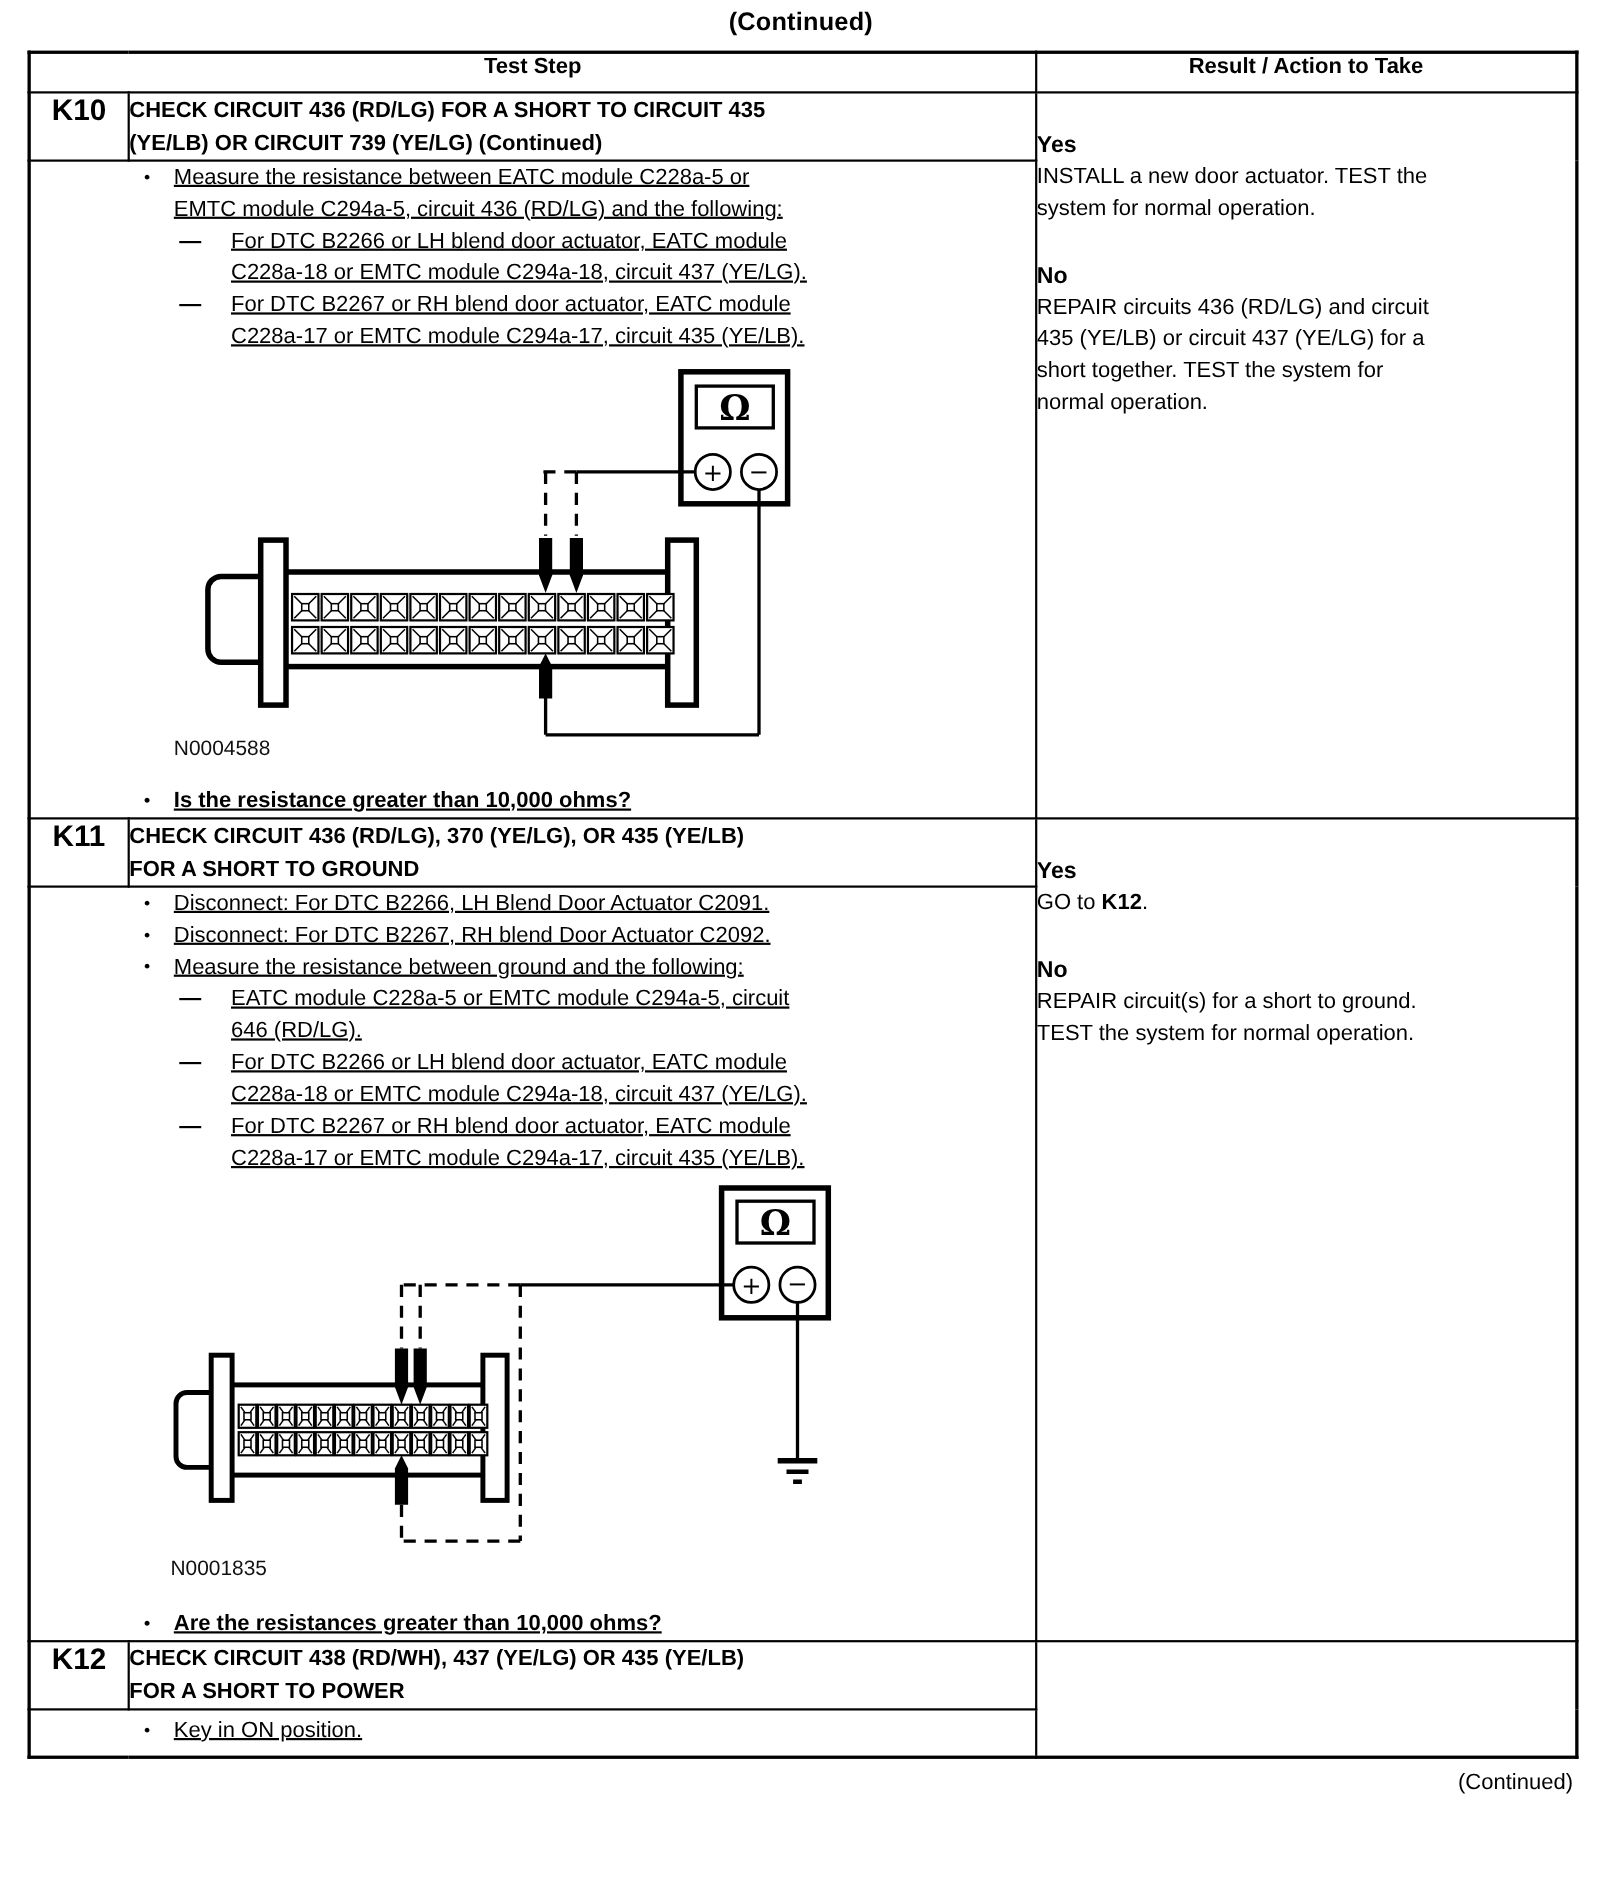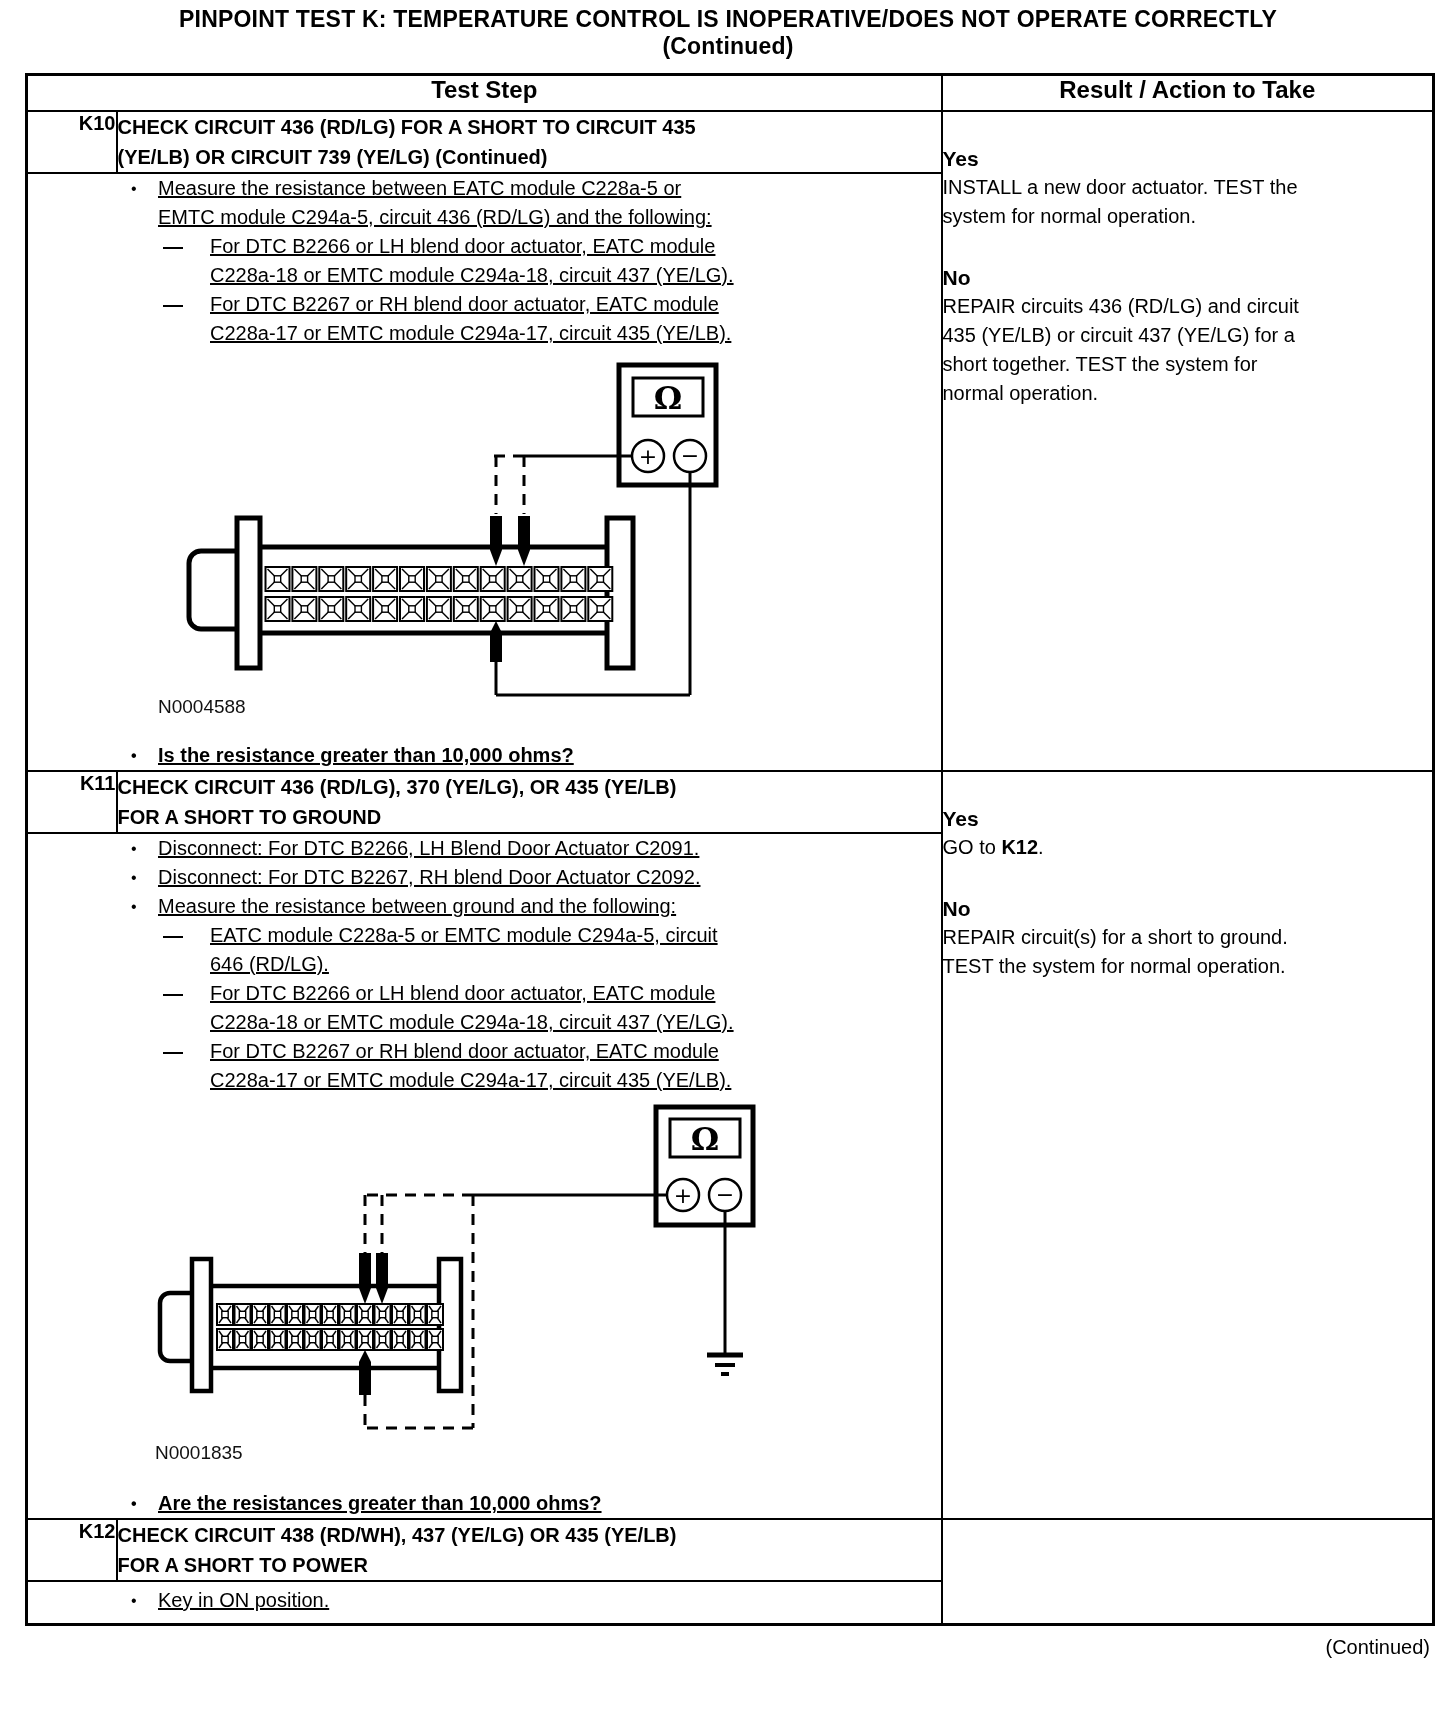--- a/index.html
+++ b/index.html
@@ -1,22 +1,22 @@
 <!DOCTYPE html>
 <html><head>
 <meta charset="utf-8">
 <style>
   html,body{margin:0;padding:0;background:#fff;color:#000;}
   body{width:1456px;font-family:"Liberation Sans","DejaVu Sans",sans-serif;}
   .page{padding-top:6px;}
   .title{text-align:center;font-weight:bold;font-size:23px;line-height:27px;letter-spacing:0.2px;}
   table.pp{border-collapse:collapse;table-layout:fixed;margin:13px 0 0 25px;width:1407px;border:3px solid #000;}
   table.pp td, table.pp th{border:2.5px solid #000;vertical-align:top;padding:0;overflow:hidden;}
-  th.colhead{font-size:24px;font-weight:bold;text-align:center;vertical-align:middle;height:34px;padding:2px 0;}
-  td.knum{font-weight:bold;font-size:20px;text-align:right;padding-top:5px;}
+  th.colhead{font-size:20px;font-weight:bold;text-align:center;vertical-align:middle;height:34px;padding:2px 0;}
+  td.knum{font-weight:bold;font-size:27px;text-align:center;padding-top:5px;}
   td.ttitle{font-weight:bold;font-size:20px;line-height:30px;padding:4px 12px 6px 17px;}
   td.stepbody{padding:13px 0 14px 0;}
   .brow{display:flex;font-size:20px;line-height:29px;}
   .b-dot{margin-left:103px;}
   .b-dot .marker{width:27px;font-size:16px;}
   .b-dash{margin-left:135px;}
   .b-dash .marker{width:47px;font-weight:bold;}
   .btext{flex:1;text-decoration:underline;}
   .qrow{font-weight:bold;margin-top:21px;}
   .figure svg{display:block;}
@@ -29,21 +29,20 @@
   .figlabel{font-size:19px;fill:#111;}
   .omega{font-family:"DejaVu Serif","Liberation Serif",serif;font-weight:bold;font-size:32px;}
   .term{font-size:22px;font-family:"DejaVu Sans",sans-serif;}
 </style>
 </head>
 <body>
 
 <div class="page">
 
   <div class="title">
-    <div>PINPOINT TEST K: TEMPERATURE CONTROL IS INOPERATIVE/DOES NOT OPERATE CORRECTLY</div>
     <div>(Continued)</div>
   </div>
 
   <table class="pp">
     <colgroup>
         <col style="width:90px">
         <col style="width:825px">
         <col style="width:492px">
       </colgroup>
 

